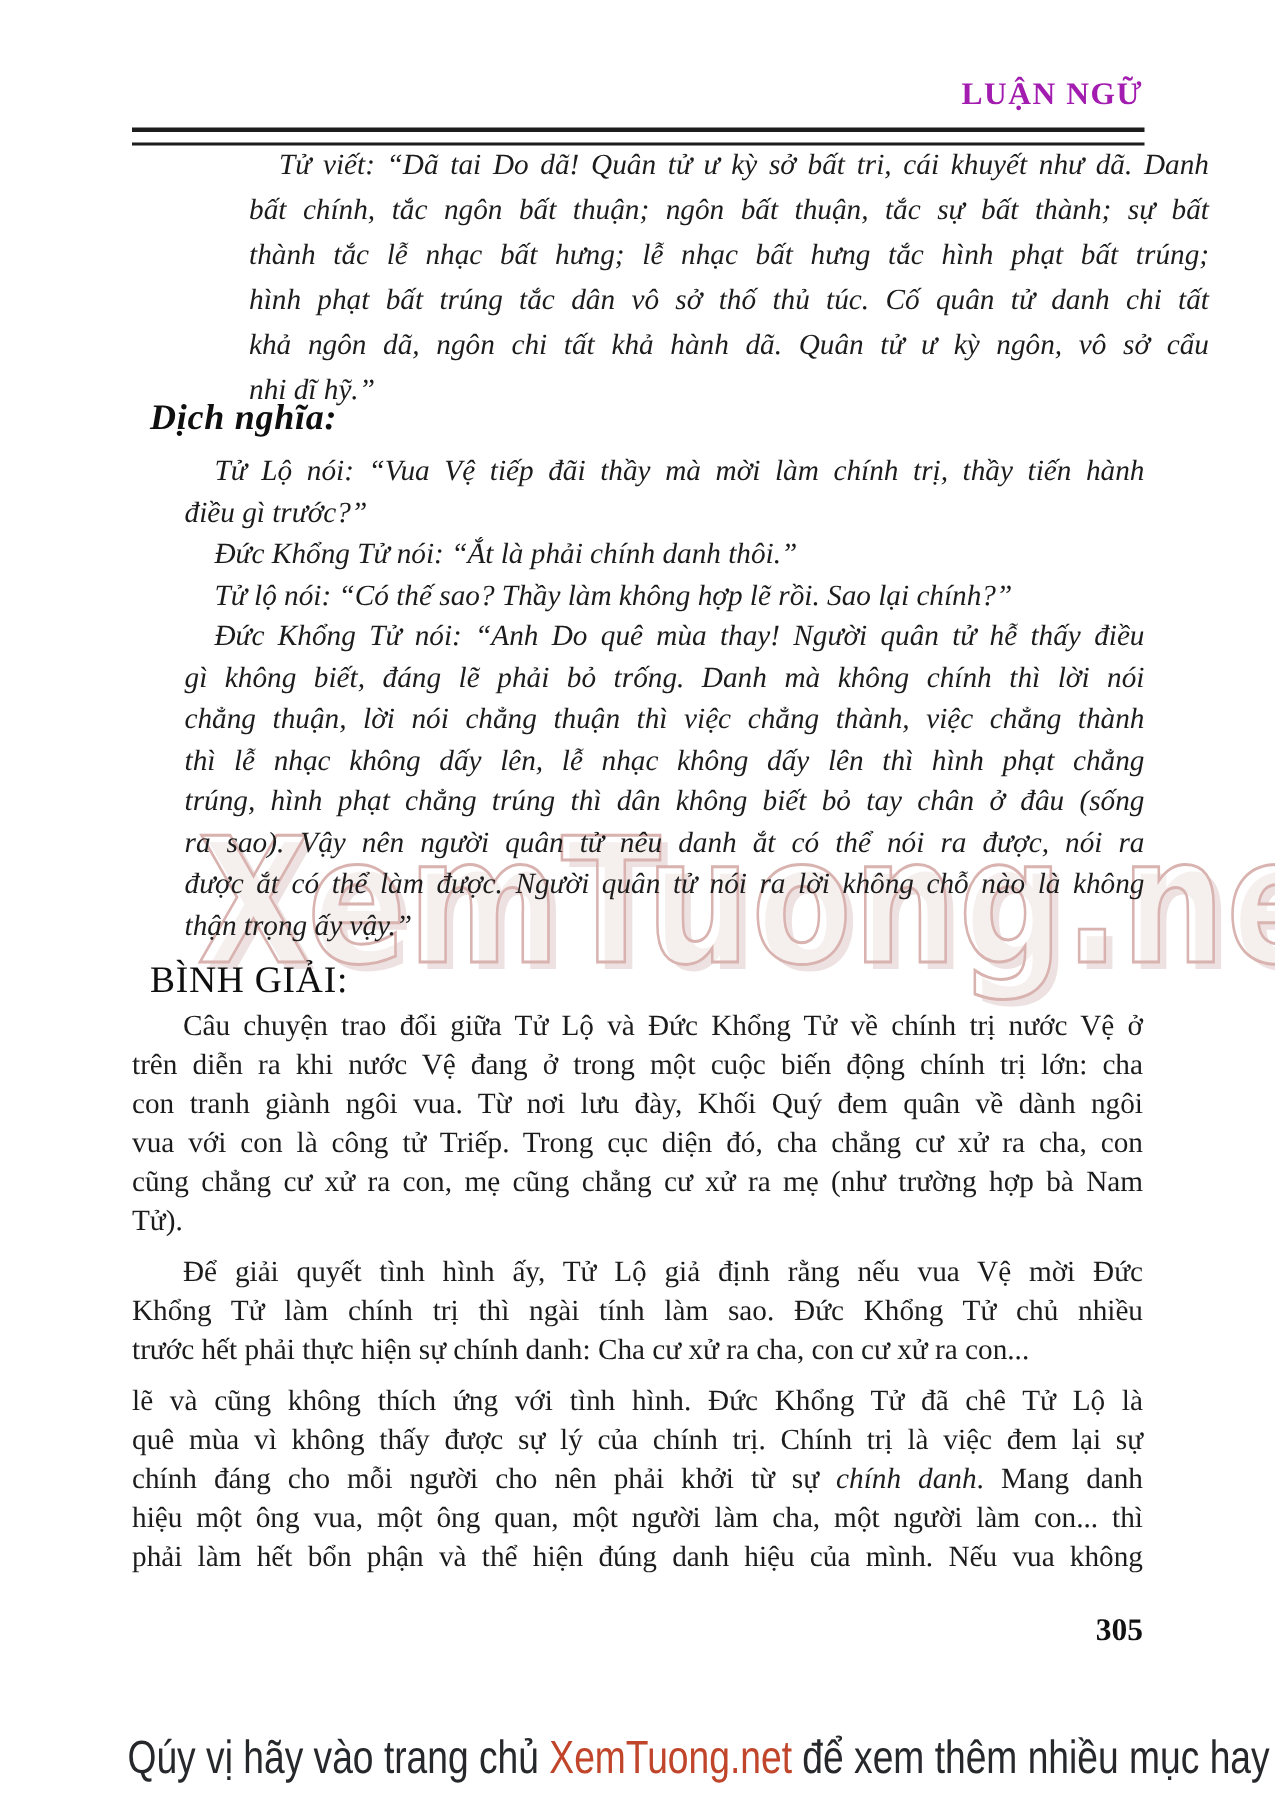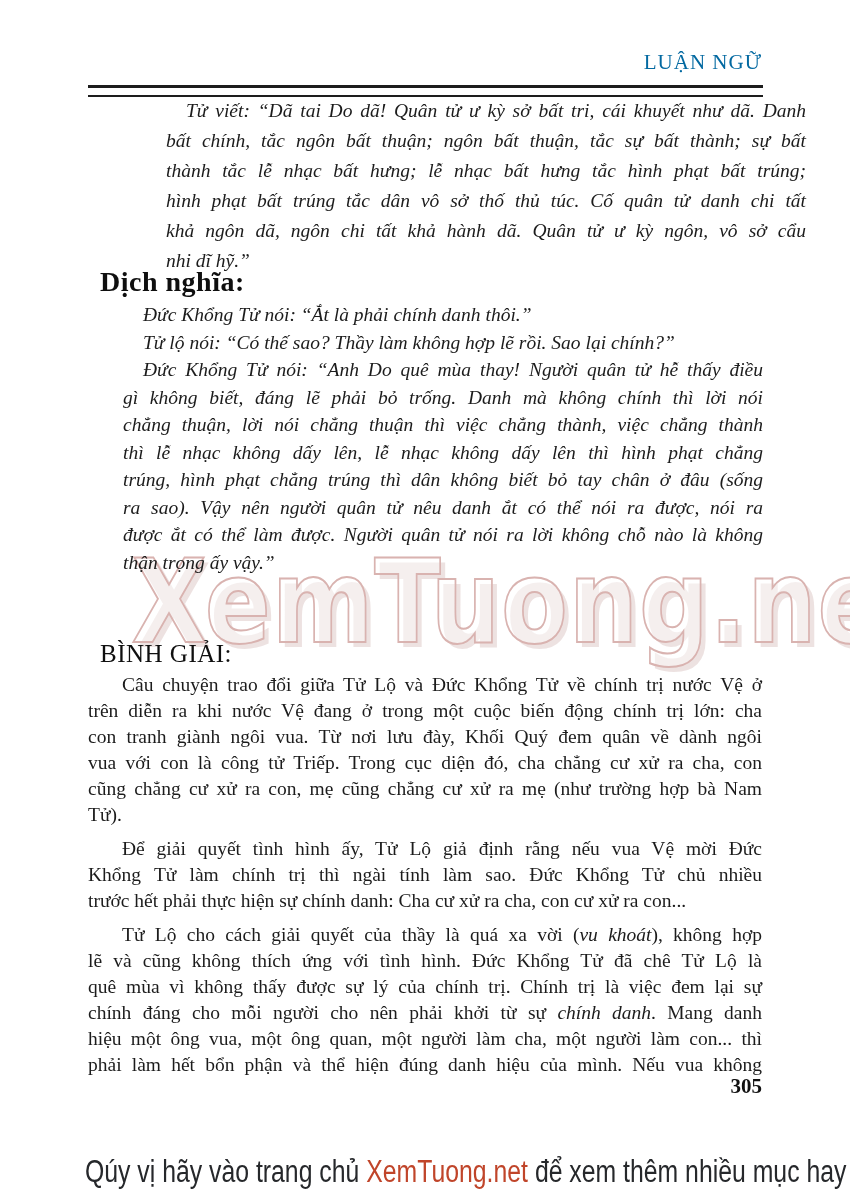--- a/index.html
+++ b/index.html
@@ -8,21 +8,21 @@
     width:850px;height:1202px;
     margin:0 auto;
     background:#ffffff;
     font-family:"Liberation Serif","DejaVu Serif",serif;
     color:#1c1c1c;
     overflow:hidden;
   }
   
   .running-head{
     position:absolute;top:50px;right:88px;
-    font-size:21px;font-weight:normal;letter-spacing:1px;color:#0369a1;
+    font-size:21px;font-weight:bold;letter-spacing:1px;color:#a21caf;
   }
   .head-rule{
     position:absolute;top:85px;left:88px;width:675px;height:7px;
     border-top:3px solid #1d1d1d;border-bottom:2px solid #1d1d1d;
   }
   
   .watermark{
     position:absolute;top:542px;left:75px;width:706px;
     text-align:center;
     font-family:"DejaVu Sans","Liberation Sans",sans-serif;
@@ -39,21 +39,21 @@
     left:123px;width:640px;
     font-style:italic;font-size:19.5px;
   }
   .quote-block{top:96px;line-height:30px;margin-left:43px;}
   .dialogue-block{top:301px;line-height:27.5px;}
   .jline{text-align:justify;text-align-last:justify;}
   .jline.last{text-align-last:left;}
   .jline.first{text-indent:20px;}
   .body-par .jline.first{text-indent:34px;}
   .section-heading{position:absolute;left:100px;z-index:1;color:#0f0f0f;}
-  .dich-heading{top:266px;font-size:28px;font-weight:bold;letter-spacing:0.5px;}
+  .dich-heading{top:266px;font-size:24px;font-weight:bold;font-style:italic;letter-spacing:0.5px;}
   .binh-heading{top:640px;font-size:25px;font-weight:normal;letter-spacing:0.5px;}
   .body-block{
     top:672px;left:88px;width:674px;
     font-size:19.5px;line-height:26px;
   }
   .body-par{margin:0 0 8px 0;}
   .body-par:last-child{margin-bottom:0;}
   .page-number{
     position:absolute;top:1074px;right:88px;
     font-size:21px;font-weight:bold;color:#111;z-index:1;
@@ -87,20 +87,24 @@
       <div class="jline">thành tắc lễ nhạc bất hưng; lễ nhạc bất hưng tắc hình phạt bất trúng;</div>
       <div class="jline">hình phạt bất trúng tắc dân vô sở thố thủ túc. Cố quân tử danh chi tất</div>
       <div class="jline">khả ngôn dã, ngôn chi tất khả hành dã. Quân tử ư kỳ ngôn, vô sở cẩu</div>
       <div class="jline last">nhi dĩ hỹ.”</div>
     </div>
 
   <div class="section-heading dich-heading">Dịch nghĩa:</div>
 
   <div class="tblock dialogue-block">
     <div>
+        <div class="jline first">Tử Lộ nói: “Vua Vệ tiếp đãi thầy mà mời làm chính trị, thầy tiến hành</div>
+        <div class="jline last">điều gì trước?”</div>
+      </div>
+    <div>
         <div class="jline first last">Đức Khổng Tử nói: “Ắt là phải chính danh thôi.”</div>
       </div>
     <div>
         <div class="jline first last">Tử lộ nói: “Có thế sao? Thầy làm không hợp lẽ rồi. Sao lại chính?”</div>
       </div>
     <div>
         <div class="jline first">Đức Khổng Tử nói: “Anh Do quê mùa thay! Người quân tử hễ thấy điều</div>
         <div class="jline">gì không biết, đáng lẽ phải bỏ trống. Danh mà không chính thì lời nói</div>
         <div class="jline">chẳng thuận, lời nói chẳng thuận thì việc chẳng thành, việc chẳng thành</div>
         <div class="jline">thì lễ nhạc không dấy lên, lễ nhạc không dấy lên thì hình phạt chẳng</div>
@@ -121,21 +125,20 @@
         <div class="jline">vua với con là công tử Triếp. Trong cục diện đó, cha chẳng cư xử ra cha, con</div>
         <div class="jline">cũng chẳng cư xử ra con, mẹ cũng chẳng cư xử ra mẹ (như trường hợp bà Nam</div>
         <div class="jline last">Tử).</div>
       </div>
     <div class="body-par">
         <div class="jline first">Để giải quyết tình hình ấy, Tử Lộ giả định rằng nếu vua Vệ mời Đức</div>
         <div class="jline">Khổng Tử làm chính trị thì ngài tính làm sao. Đức Khổng Tử chủ nhiều</div>
         <div class="jline last">trước hết phải thực hiện sự chính danh: Cha cư xử ra cha, con cư xử ra con...</div>
       </div>
     <div class="body-par">
-        <div class="jline first">Tử Lộ cho cách giải quyết của thầy là quá xa vời (<i>vu khoát</i>), không hợp</div>
         <div class="jline">lẽ và cũng không thích ứng với tình hình. Đức Khổng Tử đã chê Tử Lộ là</div>
         <div class="jline">quê mùa vì không thấy được sự lý của chính trị. Chính trị là việc đem lại sự</div>
         <div class="jline">chính đáng cho mỗi người cho nên phải khởi từ sự <i>chính danh</i>. Mang danh</div>
         <div class="jline">hiệu một ông vua, một ông quan, một người làm cha, một người làm con... thì</div>
         <div class="jline">phải làm hết bổn phận và thể hiện đúng danh hiệu của mình. Nếu vua không</div>
       </div>
   </div>
 
   <div class="page-number">305</div>
 

